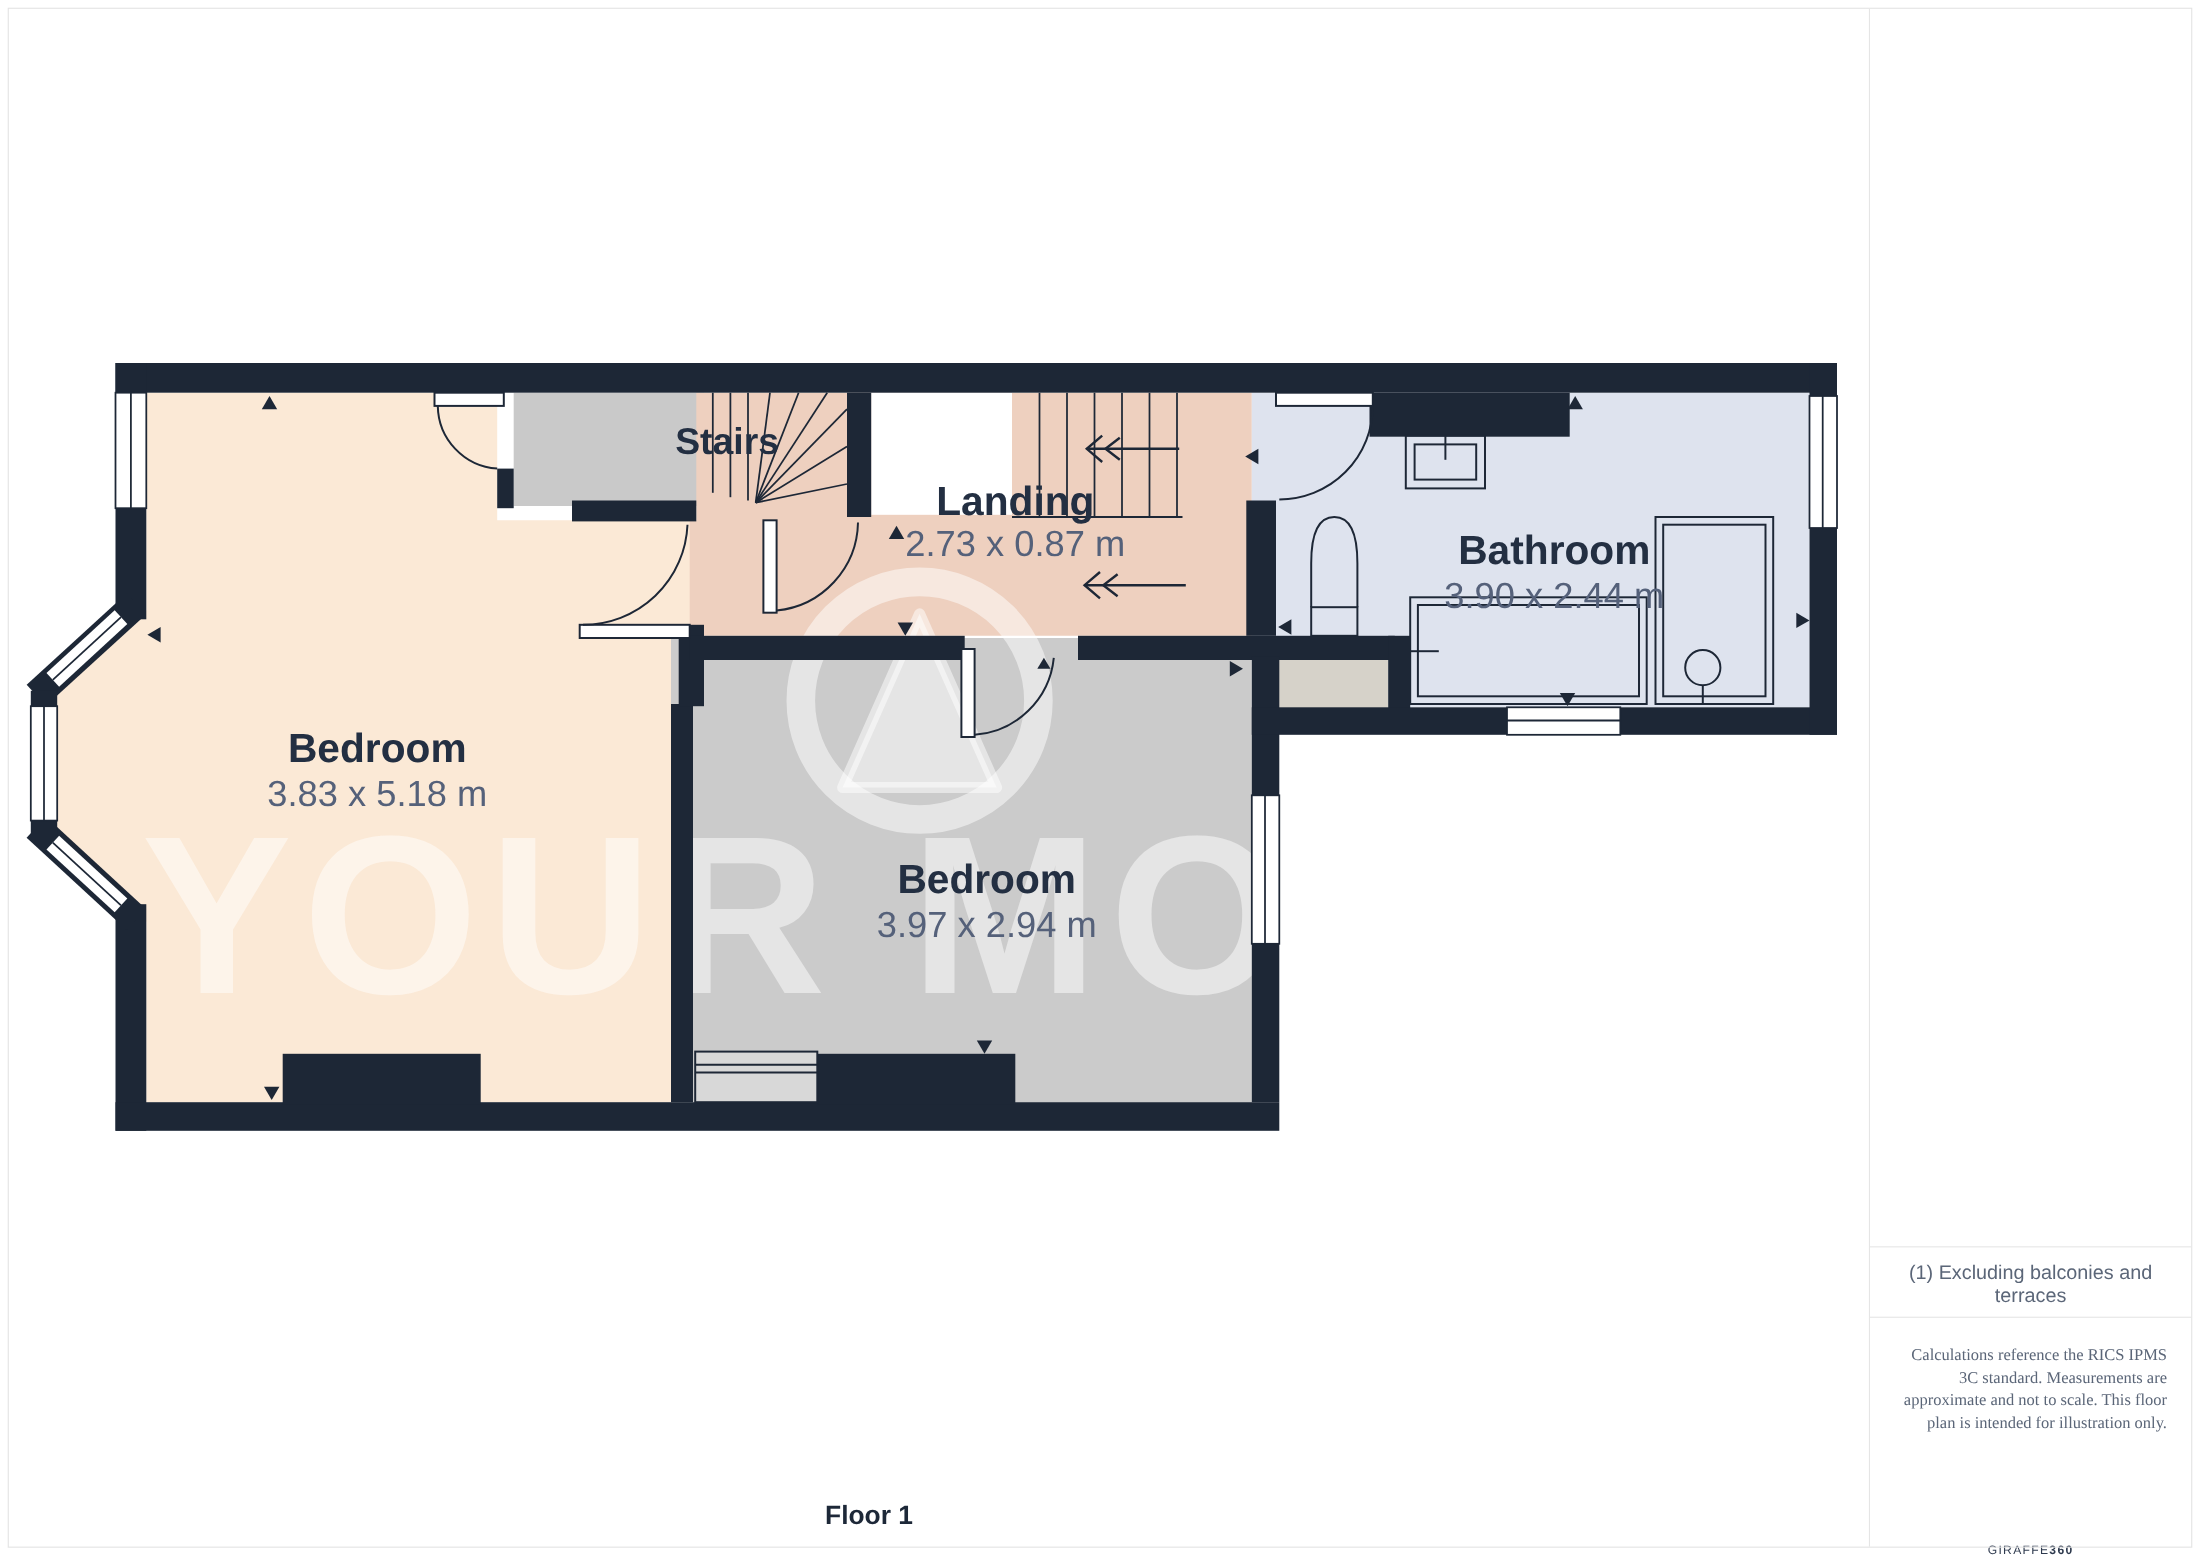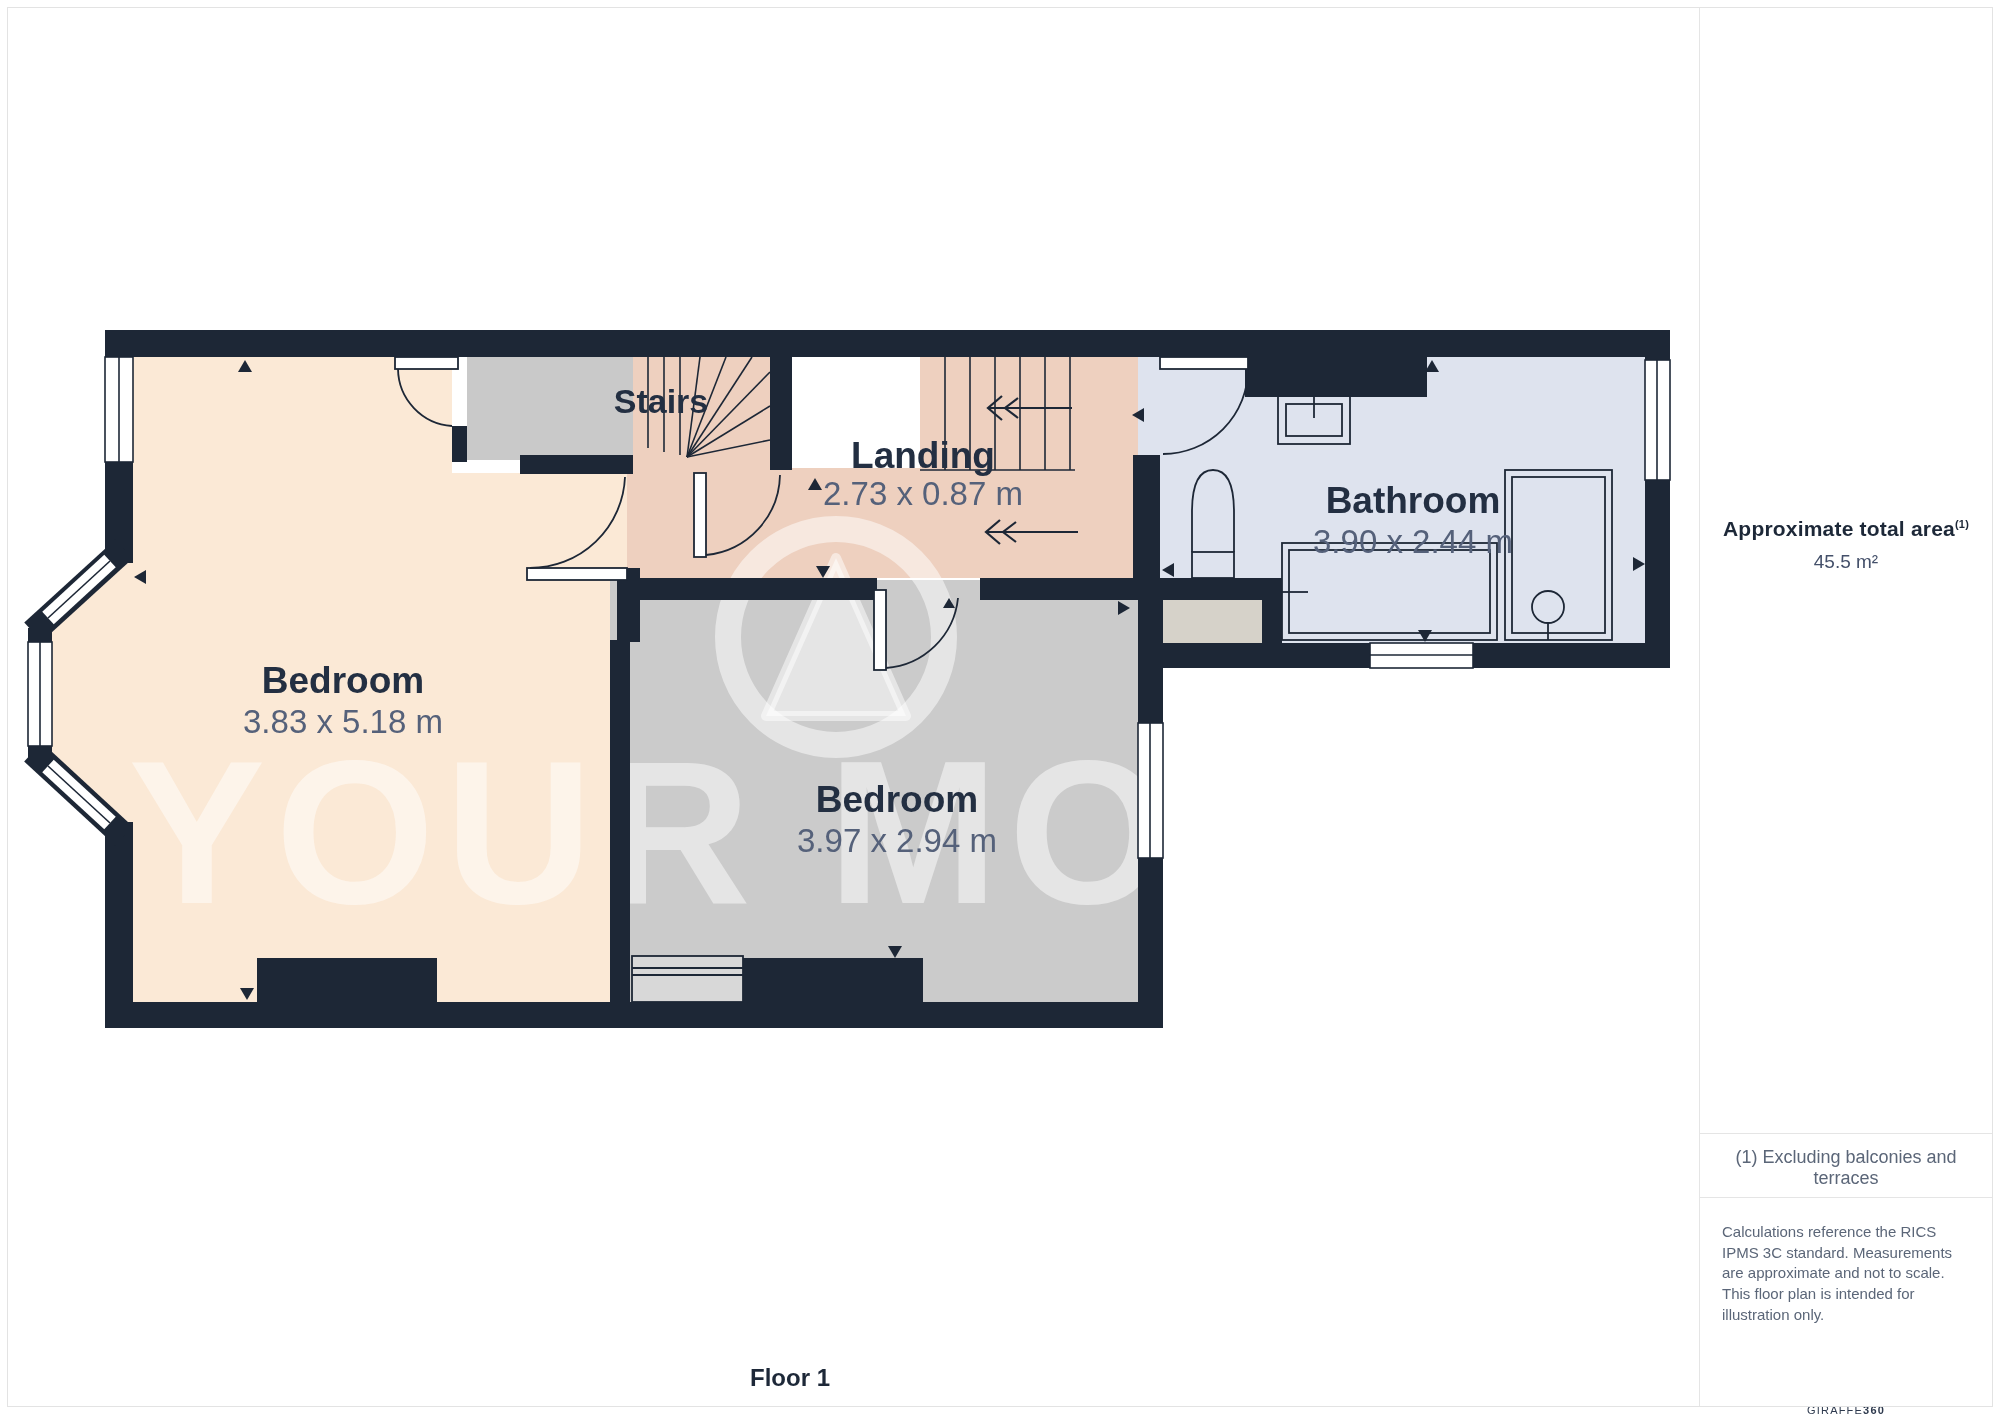--- a/index.html
+++ b/index.html
@@ -9,21 +9,21 @@
   .plan-svg{position:absolute;left:0;top:0;width:2000px;height:1414px;}
 
   
   .sidebar-divider-v{position:absolute;left:1699px;top:8px;width:1px;height:1398px;background:#e5e5e5;}
   .sidebar-divider-h{position:absolute;left:1700px;width:292px;height:1px;background:#e5e5e5;}
   .area-block{position:absolute;left:1700px;top:517px;width:292px;text-align:center;color:#1d2838;}
   .area-title{font-size:21px;font-weight:700;letter-spacing:.2px;}
   .area-title sup{font-size:11px;font-weight:700;}
   .area-value{margin-top:10px;font-size:19px;font-weight:400;color:#44506a;}
   .footnote{position:absolute;left:1706px;top:1147px;width:280px;text-align:center;font-size:18px;color:#5b6678;}
-  .disclaimer{position:absolute;left:1722px;top:1222px;width:248px;text-align:left;font-size:15px;line-height:1.38;color:#5b6678;}
+  .disclaimer{position:absolute;left:1722px;top:1222px;width:248px;text-align:right;font-size:15px;line-height:1.38;color:#5b6678;font-family:Liberation Serif, serif;}
   .brand{position:absolute;left:1700px;top:1404px;width:292px;text-align:center;font-size:11px;letter-spacing:1.2px;color:#2e3a4e;}
   .brand .b360{font-weight:700;}
   .floor-label{position:absolute;left:750px;top:1364px;width:200px;text-align:left;font-size:24px;font-weight:700;color:#1d2838;}
 
   
   .room-name{font-family:"Liberation Sans",sans-serif;font-weight:700;fill:#232f42;}
   .room-dims{font-family:"Liberation Sans",sans-serif;font-weight:400;fill:#55617a;}
   .wm-text{font-family:"Liberation Sans",sans-serif;font-weight:700;fill:#ffffff;opacity:.5;letter-spacing:10px;}
 </style>
 </head>
@@ -221,26 +221,20 @@
       <text class="room-name" x="897" y="812" font-size="37">Bedroom</text>
       <text class="room-dims" x="897" y="852" font-size="33">3.97 x 2.94 m</text>
 
       <text class="room-name" x="1413" y="513" font-size="37">Bathroom</text>
       <text class="room-dims" x="1413" y="553" font-size="33">3.90 x 2.44 m</text>
     </g>
   </svg>
 
   <div class="sidebar-divider-v"></div>
 
-  <div class="area-block">
-    <div class="area-title">
-      <span>Approximate total area</span><sup>(1)</sup>
-    </div>
-    <div class="area-value">45.5 m²</div>
-  </div>
 
   <div class="sidebar-divider-h" style="top:1133px;"></div>
   <div class="footnote">(1) Excluding balconies and terraces</div>
   <div class="sidebar-divider-h" style="top:1197px;"></div>
 
   <div class="disclaimer">Calculations reference the RICS IPMS 3C standard. Measurements are approximate and not to scale. This floor plan is intended for illustration only.</div>
 
   <div class="brand">
     <span>GIRAFFE</span><span class="b360">360</span>
   </div>

